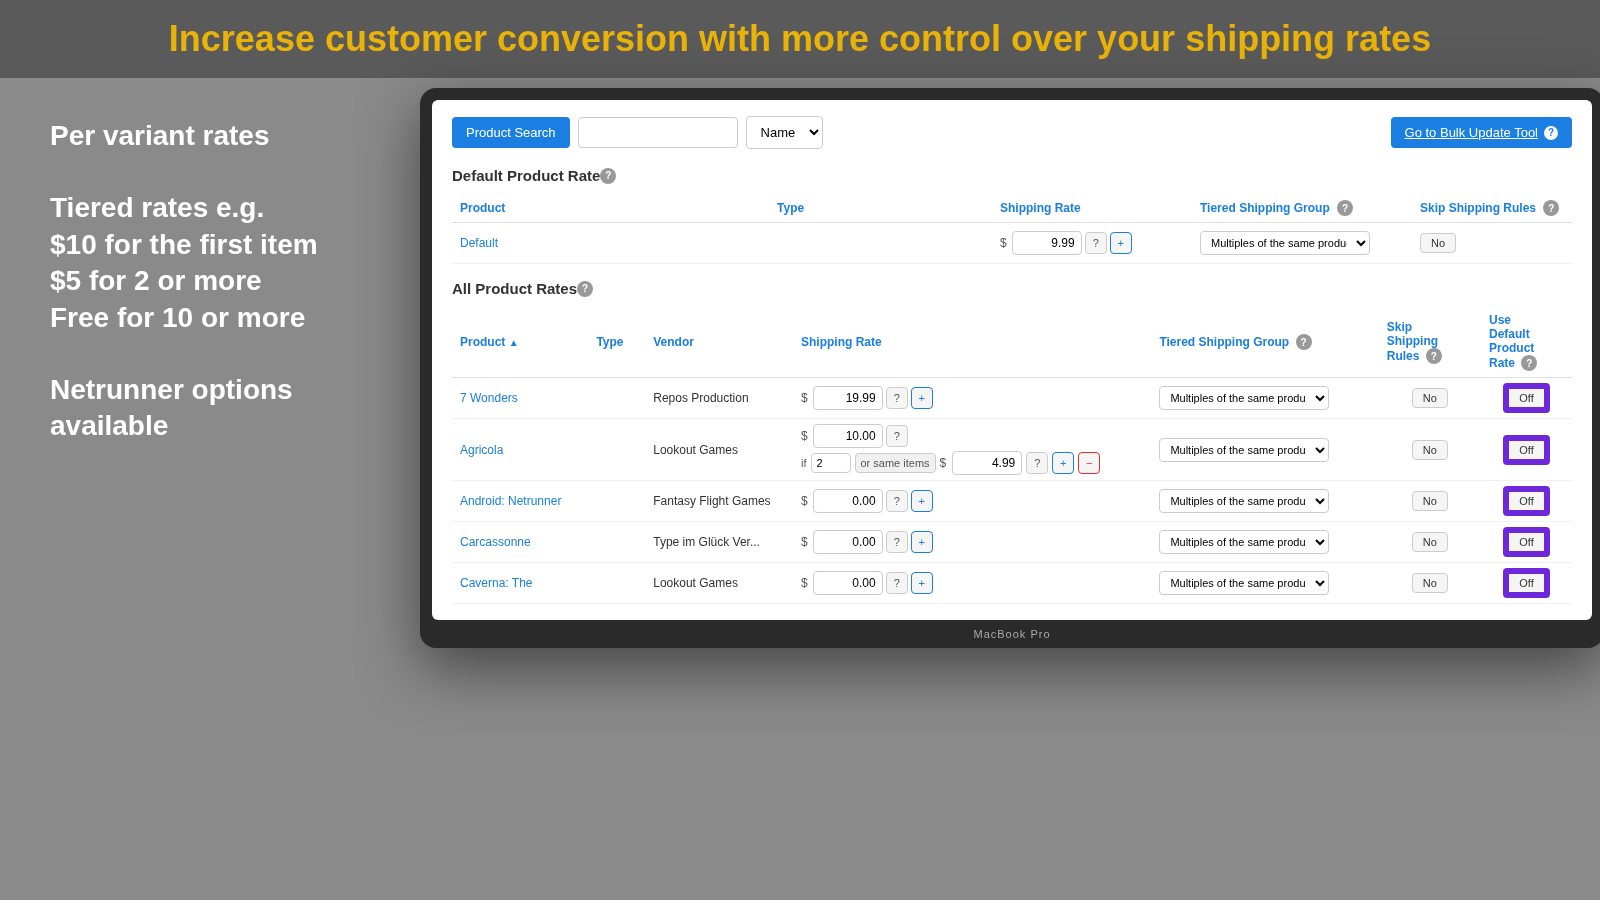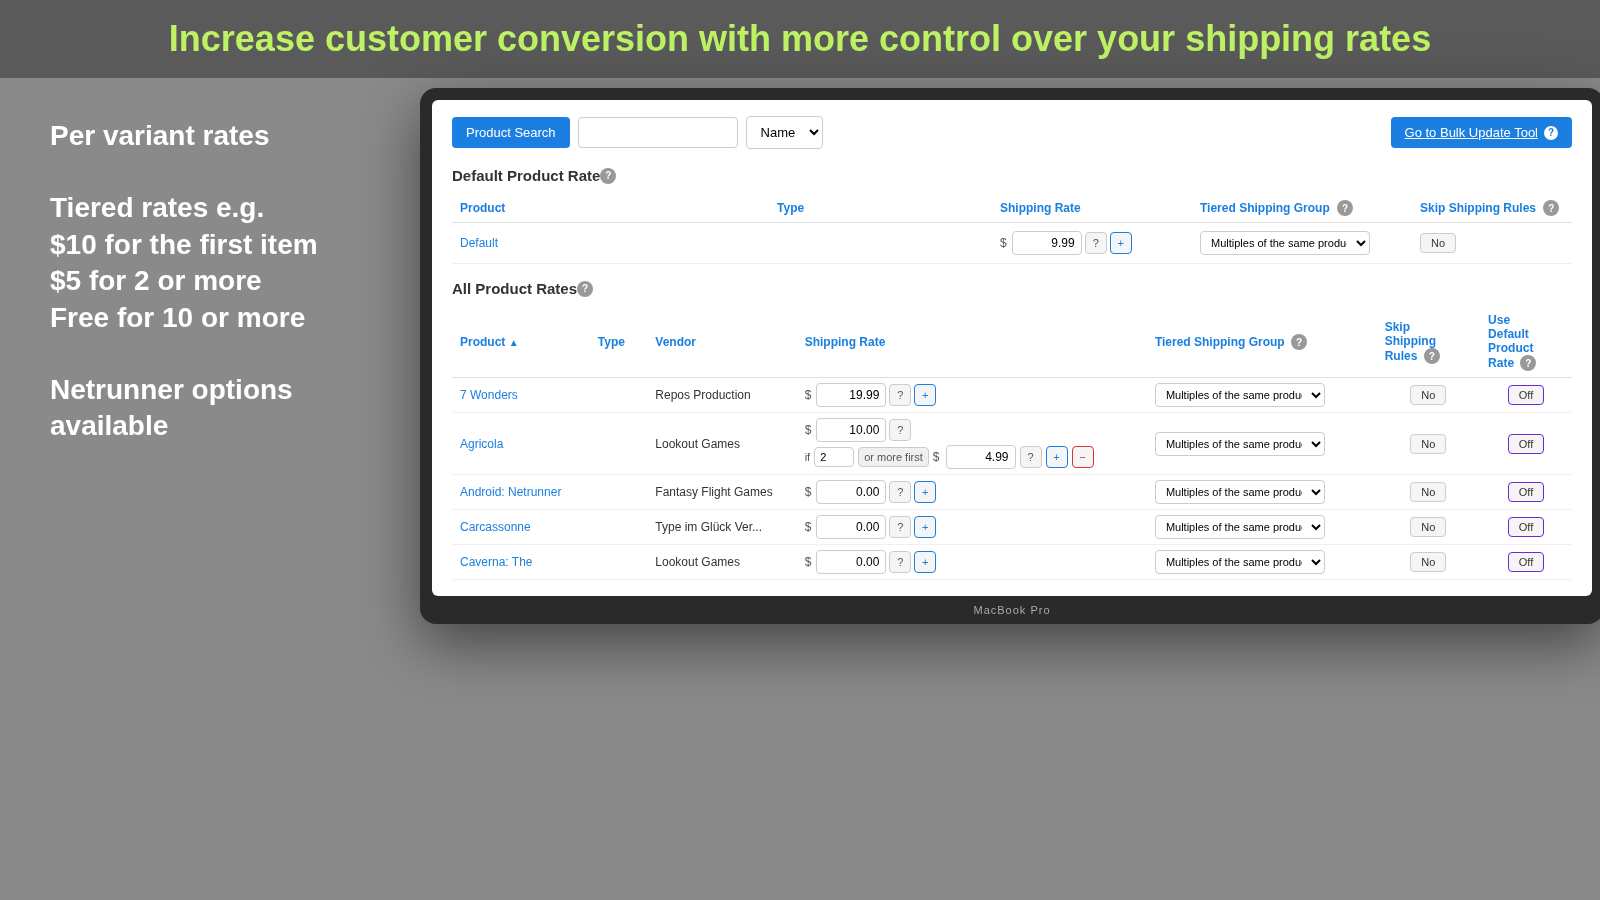--- a/index.html
+++ b/index.html
@@ -11,21 +11,21 @@
       overflow: hidden;
     }
 
     
     .header-banner {
       background: #5a5a5a;
       padding: 18px 40px;
       text-align: center;
     }
     .header-banner h1 {
-      color: #bef264;
+      color: #eab308;
       font-size: 36px;
       font-weight: 700;
     }
 
     
     .main-layout {
       display: flex;
       height: 830px;
     }
 
@@ -227,21 +227,21 @@
     .toggle-btn {
       border: 1px solid #ccc;
       padding: 3px 10px;
       border-radius: 4px;
       background: #f5f5f5;
       cursor: pointer;
       font-size: 11px;
       color: #333;
     }
     .toggle-off {
-      border: 1px solid #6d28d9;
+      border: 6px solid #6d28d9;
       padding: 3px 10px;
       border-radius: 4px;
       background: #f5f5f5;
       cursor: pointer;
       font-size: 11px;
       color: #333;
       text-align: right;
     }
 
     
@@ -451,21 +451,21 @@
                 <td>
                   <div>
                     <div class="rate-group">
                       <span class="dollar-sign">$</span>
                       <input class="rate-input" type="text" value="10.00" style="">
                       <span class="icon-btn">?</span>
                     </div>
                     <div class="tier-row">
                       <span class="tier-label">if</span>
                       <input class="tier-input" type="text" value="2" style="">
-                      <span class="or-more-label">or more first</span>
+                      <span class="or-more-label">or same items</span>
                       <span class="dollar-sign">$</span>
                       <input class="rate-input" type="text" value="4.99" style="">
                       <span class="icon-btn">?</span>
                       <span class="icon-btn add">+</span>
                       <span class="icon-btn remove">−</span>
                     </div>
                   </div>
                 </td>
                 <td>
                   <select class="tiered-select">

